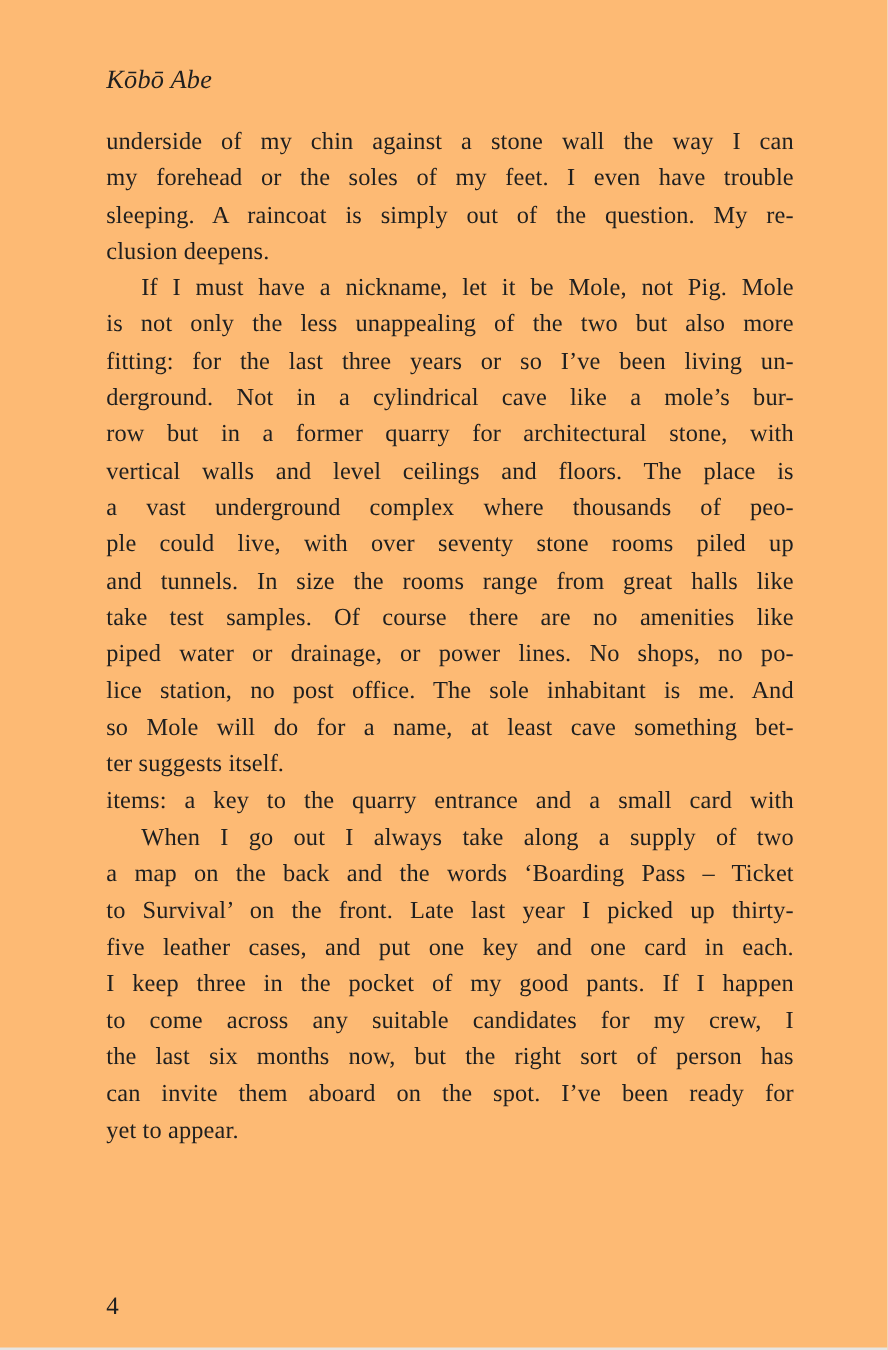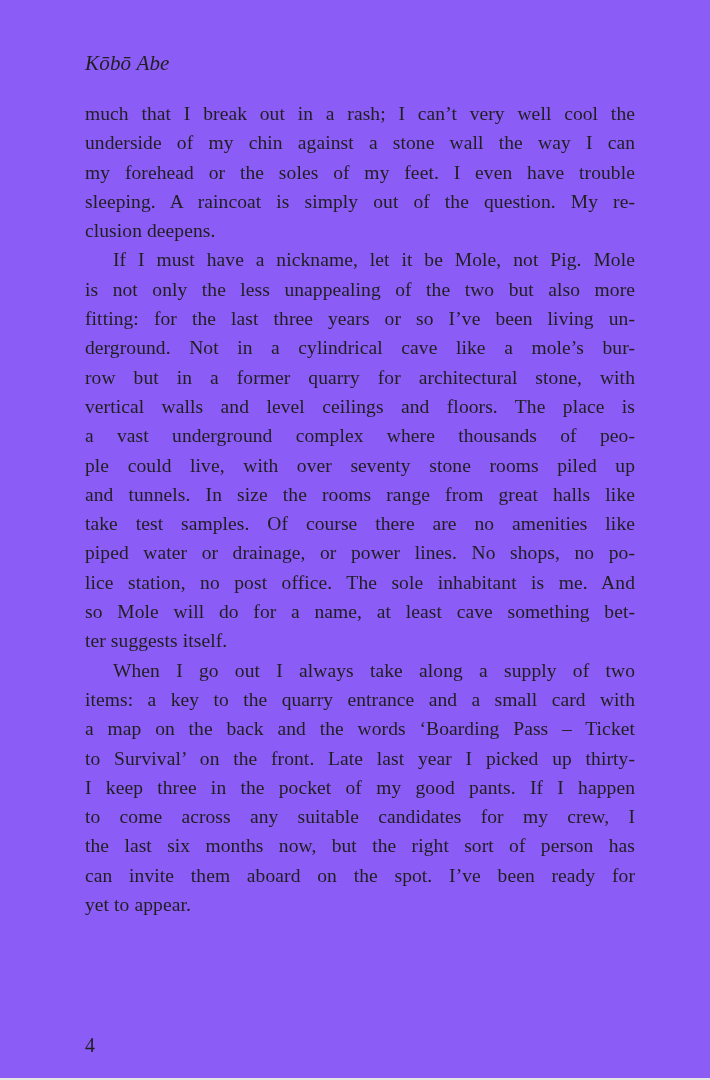--- a/index.html
+++ b/index.html
@@ -5,21 +5,21 @@
   html, body {
     margin: 0;
     padding: 0;
     background: #e9e9e7;
   }
   .page {
     position: relative;
     width: 710px;
     height: 1080px;
     margin: 0 auto;
-    background: #8b5cf6;
+    background: #fdba74;
     color: #1f1f1f;
     font-family: "Liberation Serif", "DejaVu Serif", serif;
     overflow: hidden;
     box-shadow: inset 0 -2px 0 #e6e6e3;
   }
   .running-header {
     position: absolute;
     top: 50px;
     left: 85px;
     width: 550px;
@@ -56,43 +56,43 @@
     line-height: 26px;
   }
 </style>
 </head>
 <body>
 
 <div class="page">
   <div class="running-header">Kōbō Abe</div>
 
   <div class="text-block" id="text-block">
-      <div class="line">much that I break out in a rash; I can’t very well cool the</div>
       <div class="line">underside of my chin against a stone wall the way I can</div>
       <div class="line">my forehead or the soles of my feet. I even have trouble</div>
       <div class="line">sleeping. A raincoat is simply out of the question. My re-</div>
       <div class="line para-end">clusion deepens.</div>
       <div class="line indent">If I must have a nickname, let it be Mole, not Pig. Mole</div>
       <div class="line">is not only the less unappealing of the two but also more</div>
       <div class="line">fitting: for the last three years or so I’ve been living un-</div>
       <div class="line">derground. Not in a cylindrical cave like a mole’s bur-</div>
       <div class="line">row but in a former quarry for architectural stone, with</div>
       <div class="line">vertical walls and level ceilings and floors. The place is</div>
       <div class="line">a vast underground complex where thousands of peo-</div>
       <div class="line">ple could live, with over seventy stone rooms piled up</div>
       <div class="line">and tunnels. In size the rooms range from great halls like</div>
       <div class="line">take test samples. Of course there are no amenities like</div>
       <div class="line">piped water or drainage, or power lines. No shops, no po-</div>
       <div class="line">lice station, no post office. The sole inhabitant is me. And</div>
       <div class="line">so Mole will do for a name, at least cave something bet-</div>
       <div class="line para-end">ter suggests itself.</div>
+      <div class="line">items: a key to the quarry entrance and a small card with</div>
       <div class="line indent">When I go out I always take along a supply of two</div>
-      <div class="line">items: a key to the quarry entrance and a small card with</div>
       <div class="line">a map on the back and the words ‘Boarding Pass – Ticket</div>
       <div class="line">to Survival’ on the front. Late last year I picked up thirty-</div>
+      <div class="line">five leather cases, and put one key and one card in each.</div>
       <div class="line">I keep three in the pocket of my good pants. If I happen</div>
       <div class="line">to come across any suitable candidates for my crew, I</div>
       <div class="line">the last six months now, but the right sort of person has</div>
       <div class="line">can invite them aboard on the spot. I’ve been ready for</div>
       <div class="line para-end">yet to appear.</div>
     </div>
 
   <div class="page-number">4</div>
 </div>
 

